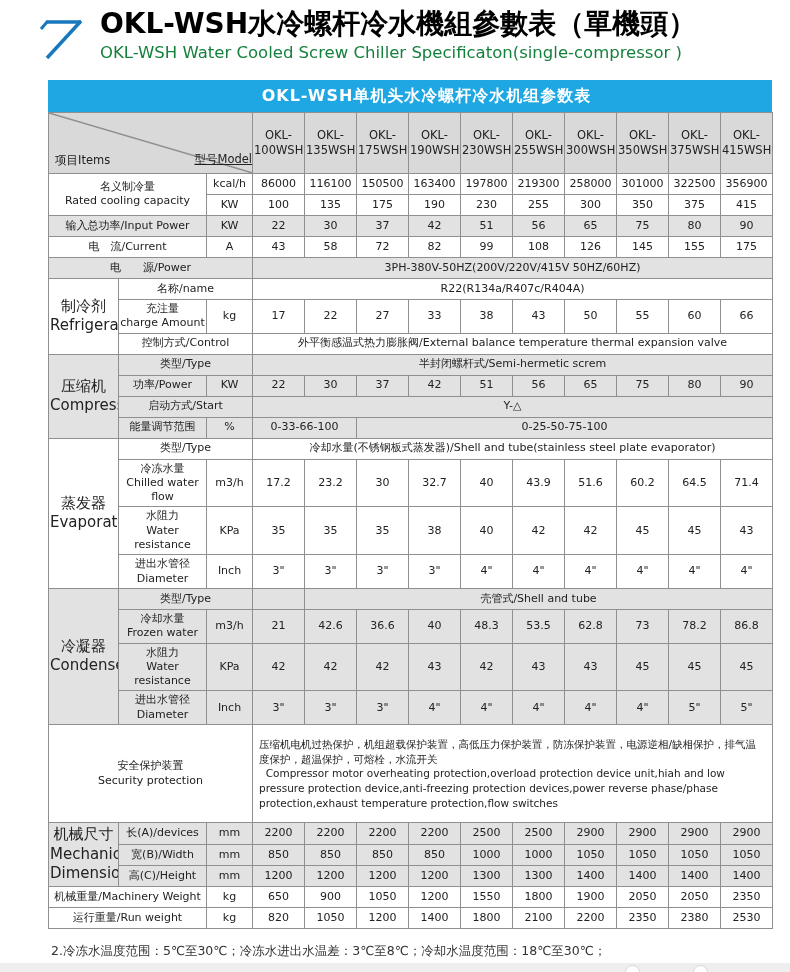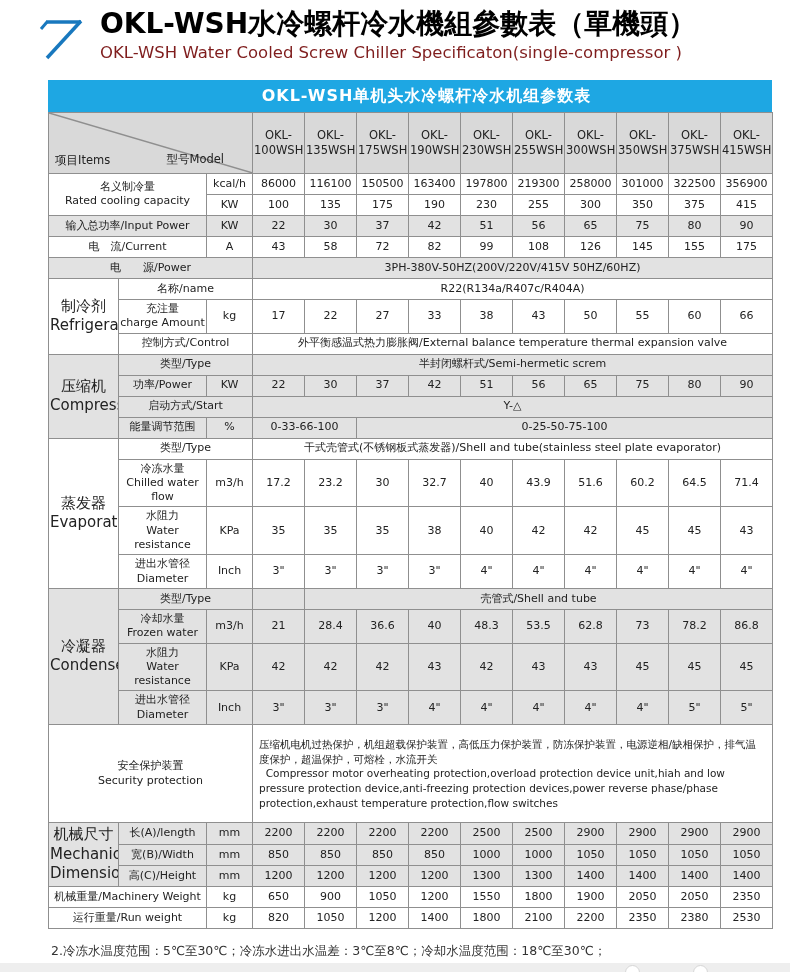--- a/index.html
+++ b/index.html
@@ -4,33 +4,33 @@
 <style>
   :root{ --banner:#1ea7e3; --logo:#1878be; --hdr-gray:#d9d9d9; --row-gray:#e2e2e2; --border:#8f8f8f; }
   *{box-sizing:border-box;}
   html,body{margin:0;padding:0;}
   body{width:790px;height:972px;background:#fff;overflow:hidden;position:relative;
        font-family:"DejaVu Sans","Liberation Sans",sans-serif;color:#2f2f2f;}
   .header{display:flex;align-items:flex-start;padding:8px 0 0 34px;}
   .logo{width:58px;height:54px;flex:0 0 auto;}
   .titles{margin-left:8px;}
   .title-zh{font-size:28px;font-weight:600;color:#000000;line-height:1.15;}
-  .title-en{font-size:16.5px;color:#7f1d1d;margin-top:3px;}
+  .title-en{font-size:16.5px;color:#15803d;margin-top:3px;}
   .table-wrap{margin:18px 0 0 48px;width:724px;}
   .banner{height:32px;background:var(--banner);color:#fff;font-size:16px;font-weight:bold;
           display:flex;align-items:center;justify-content:center;letter-spacing:1px;padding-left:33px;}
   table{border-collapse:collapse;table-layout:fixed;width:724px;font-size:11px;color:#222;}
   td{border:1px solid var(--border);text-align:center;vertical-align:middle;
      white-space:pre-line;line-height:1.3;padding:2px 1px;height:21px;overflow:hidden;}
   thead td{background:var(--hdr-gray);height:36px;font-size:11.5px;}
   tr.shaded td{background:var(--row-gray);}
   td.corner{position:relative;padding:0;}
   td.corner svg{position:absolute;top:0;left:0;width:100%;height:100%;}
   .corner-items{position:absolute;left:6px;bottom:5px;font-size:11.5px;margin-top:25px;}
-  .corner-model{position:absolute;right:28px;bottom:6px;font-size:11.5px;}
+  .corner-model{position:absolute;right:0;bottom:6px;font-size:11.5px;text-decoration:underline;}
   td.sec{text-align:left;white-space:pre-wrap;font-size:10.5px;line-height:1.4;padding:12px 6px;height:auto;}
   td.group{font-size:15px;}
   .notes{margin:13px 0 0 26px;font-size:12.5px;color:#333;line-height:1.5;}
   .notes div{white-space:pre-wrap;}
   .footer-band{position:absolute;left:0;bottom:0;width:790px;height:9px;background:#eeeeee;}
   .footer-band .circ{position:absolute;bottom:-8px;width:15px;height:15px;border-radius:50%;
                      border:1.5px solid #d6d6d6;background:#fff;}
   .circ.c1{right:150px;} .circ.c2{right:82px;}
 </style>
 </head>
@@ -212,21 +212,21 @@
         <tr class="shaded">
           <td class="label">能量调节范围</td>
           <td class="unit">%</td>
           <td colspan="2" class="span">0-33-66-100</td>
           <td colspan="8" class="span">0-25-50-75-100</td>
         </tr>
         <tr>
           <td rowspan="4" class="group">蒸发器
 Evaporator</td>
           <td colspan="2" class="label">类型/Type</td>
-          <td colspan="10" class="span">干式壳管式(不锈钢板式蒸发器)/Shell and tube(stainless steel plate evaporator)</td>
+          <td colspan="10" class="span">冷却水量(不锈钢板式蒸发器)/Shell and tube(stainless steel plate evaporator)</td>
         </tr>
         <tr>
           <td class="label">冷冻水量
 Chilled water flow</td>
           <td class="unit">m3/h</td>
           <td class="val">17.2</td>
           <td class="val">23.2</td>
           <td class="val">30</td>
           <td class="val">32.7</td>
           <td class="val">40</td>
@@ -271,21 +271,21 @@
 Condenser</td>
           <td colspan="2" class="label">类型/Type</td>
           <td class="val"></td>
           <td colspan="9" class="span">壳管式/Shell and tube</td>
         </tr>
         <tr class="shaded">
           <td class="label">冷却水量
 Frozen water</td>
           <td class="unit">m3/h</td>
           <td class="val">21</td>
-          <td class="val">28.4</td>
+          <td class="val">42.6</td>
           <td class="val">36.6</td>
           <td class="val">40</td>
           <td class="val">48.3</td>
           <td class="val">53.5</td>
           <td class="val">62.8</td>
           <td class="val">73</td>
           <td class="val">78.2</td>
           <td class="val">86.8</td>
         </tr>
         <tr class="shaded">
@@ -321,21 +321,21 @@
         <tr>
           <td colspan="3" class="label">安全保护装置
 Security protection</td>
           <td colspan="10" class="sec">压缩机电机过热保护，机组超载保护装置，高低压力保护装置，防冻保护装置，电源逆相/缺相保护，排气温度保护，超温保护，可熔栓，水流开关
   Compressor motor overheating protection,overload protection device unit,hiah and low pressure protection device,anti-freezing protection devices,power reverse phase/phase protection,exhaust temperature protection,flow switches</td>
         </tr>
         <tr class="shaded">
           <td rowspan="3" class="group">机械尺寸
 Mechanical
 Dimensions</td>
-          <td class="label">长(A)/length</td>
+          <td class="label">长(A)/devices</td>
           <td class="unit">mm</td>
           <td class="val">2200</td>
           <td class="val">2200</td>
           <td class="val">2200</td>
           <td class="val">2200</td>
           <td class="val">2500</td>
           <td class="val">2500</td>
           <td class="val">2900</td>
           <td class="val">2900</td>
           <td class="val">2900</td>

